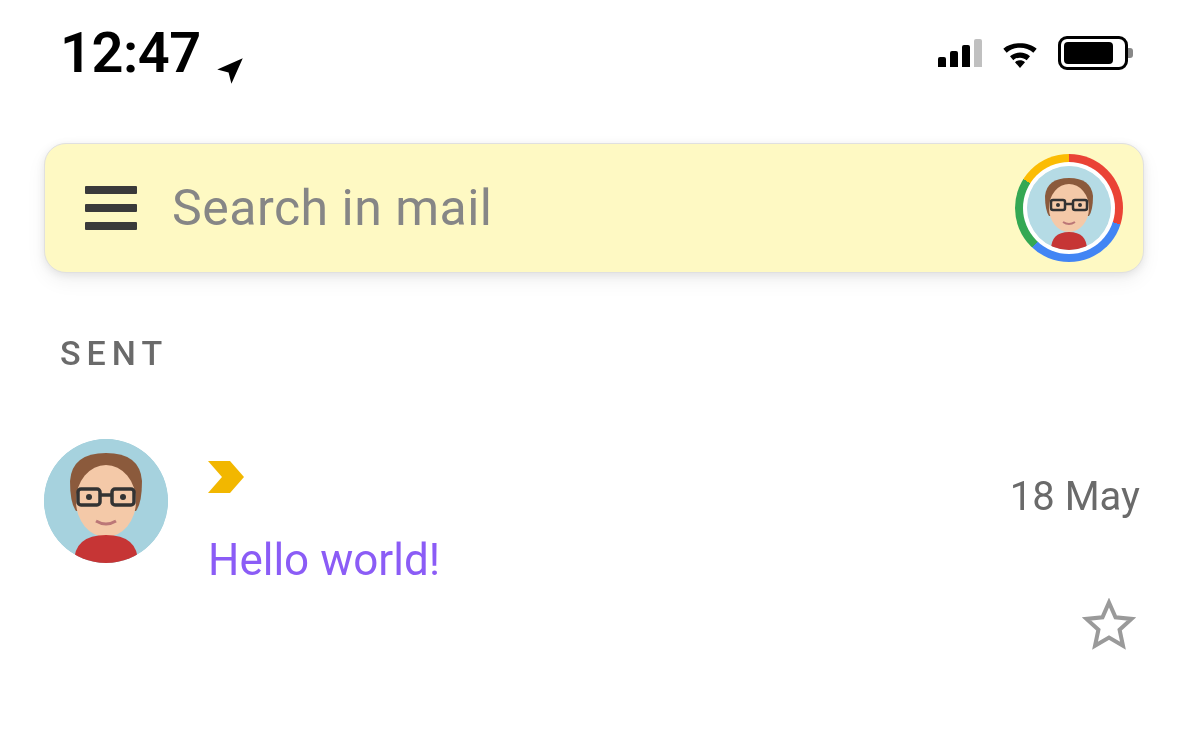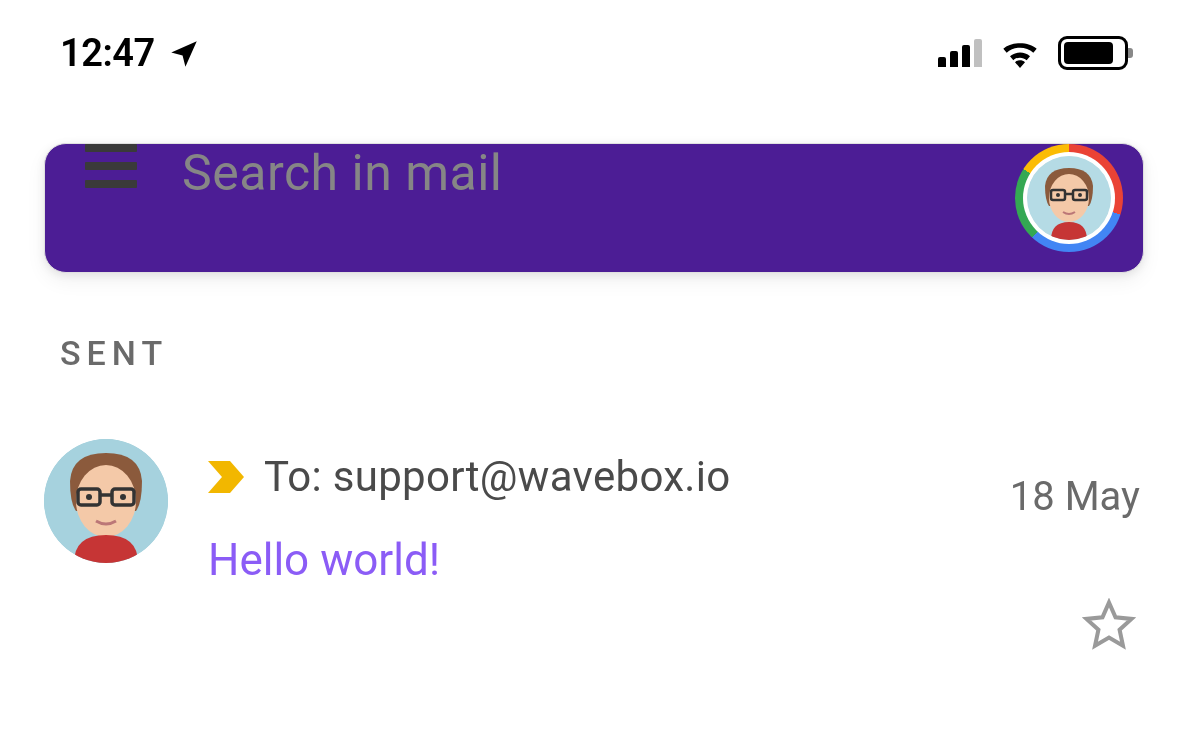--- a/index.html
+++ b/index.html
@@ -17,21 +17,21 @@
       display: flex;
       justify-content: space-between;
       align-items: center;
       padding: 0 60px;
       height: 105px;
     }
     .status-left {
       display: flex;
       align-items: center;
       gap: 12px;
-      font-size: 38px;
+      font-size: 56px;
       font-weight: 600;
       letter-spacing: -0.5px;
     }
     .location-arrow {
       width: 34px;
       height: 34px;
       display: inline-block;
     }
     .status-right {
       display: flex;
@@ -71,28 +71,28 @@
       height: 100%;
       width: 85%;
       background: #000;
       border-radius: 4px;
     }
 
     
     .search-container {
       margin: 38px 44px 0 44px;
       height: 130px;
-      background: #4c1d95;
+      background: #fef9c3;
       border: 1px solid #e0e0e0;
       border-radius: 22px;
       box-shadow: 0 2px 8px rgba(0,0,0,0.08), 0 8px 20px rgba(0,0,0,0.06);
       display: flex;
-      align-items: flex-start;
+      align-items: center;
       padding: 0 20px 0 40px;
-      gap: 45px;
+      gap: 35px;
     }
     .hamburger {
       display: flex;
       flex-direction: column;
       gap: 10px;
       cursor: pointer;
       width: 52px;
     }
     .hamburger span {
       display: block;
@@ -285,24 +285,20 @@
       <path d="M30 124 Q30 96 62 96 Q94 96 94 124 Z" fill="#c63535"></path>
     </svg>
   </div>
   <div class="email-content">
     <div class="email-top">
       <span class="importance-marker">
         <svg viewBox="0 0 36 32">
             <path d="M0 0 L22 0 L36 16 L22 32 L0 32 L14 16 Z" fill="#f2b700"></path>
           </svg>
       </span>
-      <span class="to-line">
-        <span>To:</span>
-        <span>support@wavebox.io</span>
-      </span>
       <span class="date">18 May</span>
     </div>
     <div class="email-subject">Hello world!</div>
   </div>
 </div>
 
 <div class="star-button">
   <svg class="star-icon" viewBox="0 0 24 24">
     <path d="M12 2 L14.9 8.6 L22 9.3 L16.7 14.1 L18.2 21.2 L12 17.6 L5.8 21.2 L7.3 14.1 L2 9.3 L9.1 8.6 Z" fill="none" stroke="#9a9a9a" stroke-width="1.8"></path>
   </svg>

